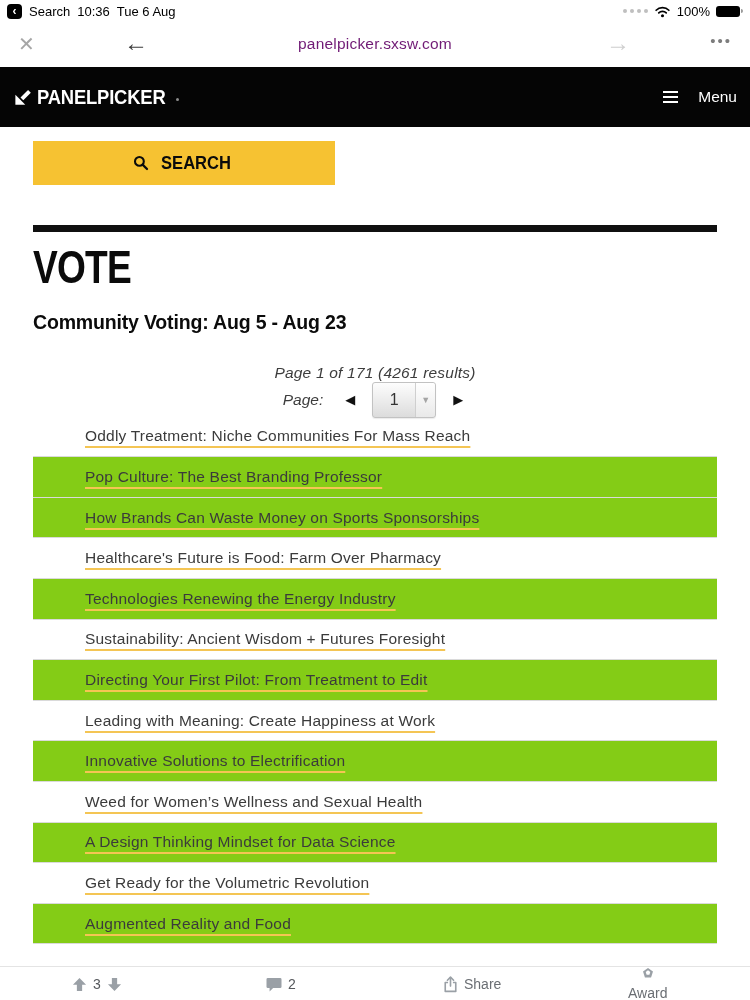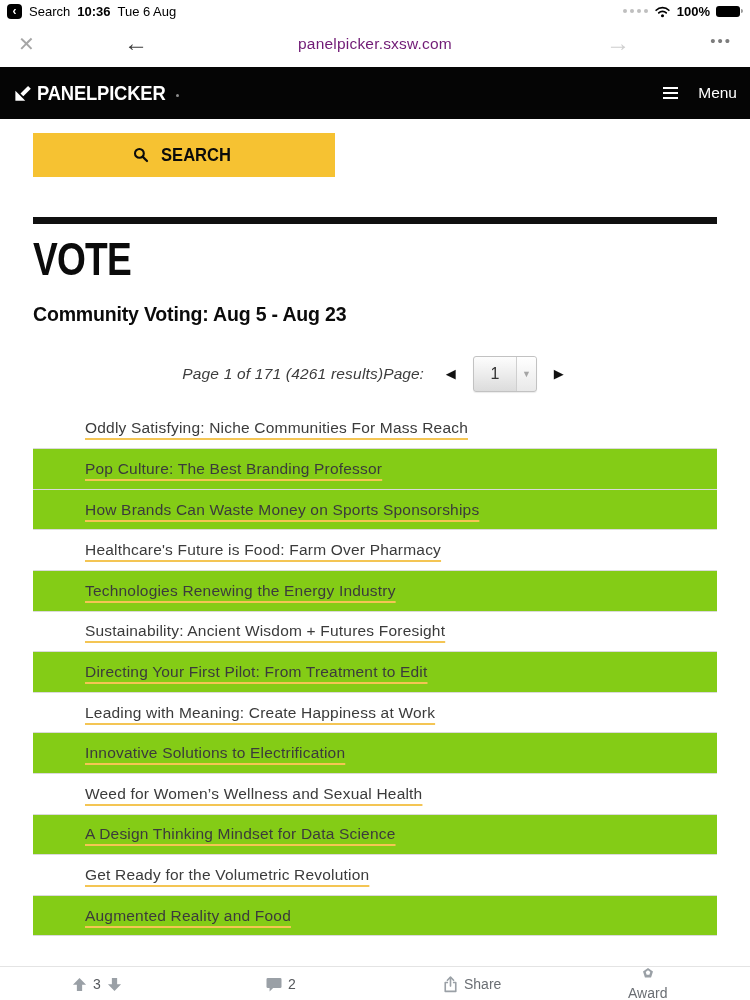--- a/index.html
+++ b/index.html
@@ -4,54 +4,54 @@
 <style>
   * { margin:0; padding:0; box-sizing:border-box; }
   html,body { width:750px; height:1000px; }
   body { font-family:"Liberation Sans", sans-serif; background:#fff; position:relative; overflow:hidden; color:#111; }
 
   
   .status-bar { height:22px; display:flex; justify-content:space-between; align-items:center; padding:0 7px; font-size:13px; background:#fff; }
   .status-left { display:flex; align-items:center; gap:7px; }
   .back-chip { width:15px; height:15px; background:#000; border-radius:4px; color:#fff; display:flex; align-items:center; justify-content:center; font-size:12px; font-weight:700; line-height:1; padding-bottom:1px; }
   .st-text { font-weight:500; color:#000; }
-  .st-time { font-weight:700; }
+  .st-time { font-weight:400; }
   .status-right { display:flex; align-items:center; gap:6px; }
   .cell-dots { display:flex; gap:3px; align-items:center; }
   .cell-dots i { width:4px; height:4px; border-radius:50%; background:#bfbfbf; }
   .battery-body { width:24px; height:11px; background:#000; border-radius:3px; display:inline-block; }
   .battery-nub { width:2px; height:4px; background:#9a9a9a; border-radius:0 2px 2px 0; display:inline-block; margin-left:1px; }
   .battery-wrap { display:flex; align-items:center; }
 
   
   .toolbar { height:45px; position:relative; background:#fff; }
   .toolbar .close-x { position:absolute; left:18px; top:10px; font-size:20px; color:#a6a6a6; }
   .toolbar .back-arrow { position:absolute; left:124px; top:7px; font-size:24px; color:#3a3a3a; font-weight:700; }
   .toolbar .url { position:absolute; left:0; right:0; top:13px; text-align:center; font-size:15.5px; color:#701a75; letter-spacing:.2px; }
   .toolbar .fwd-arrow { position:absolute; left:606px; top:7px; font-size:24px; color:#cfcfcf; }
   .toolbar .more-dots { position:absolute; right:18px; top:10px; font-size:15px; color:#7d7d7d; letter-spacing:2px; }
 
   
-  .site-header { height:52px; background:#050505; display:flex; align-items:center; justify-content:space-between; padding:0 13px; }
+  .site-header { height:60px; background:#050505; display:flex; align-items:center; justify-content:space-between; padding:0 13px; }
   .logo-wrap { display:flex; align-items:center; gap:5px; }
   .logo-text { color:#fff; font-weight:800; font-size:20px; letter-spacing:-.2px; transform:scaleX(.92); transform-origin:left center; display:inline-block; }
   .logo-dot { width:3px; height:3px; background:#8d8d8d; border-radius:50%; align-self:flex-end; margin-bottom:8px; margin-left:-6px; }
   .menu-wrap { display:flex; align-items:center; gap:20px; color:#fff; font-size:15.5px; }
   .hamburger { display:inline-flex; flex-direction:column; gap:3px; }
   .hamburger i { width:15px; height:2px; background:#fff; display:block; }
 
   
   .content { padding:0 33px; }
   .search-btn { margin-top:14px; width:302px; height:44px; background:#F6C232; border:none; display:flex; align-items:center; justify-content:center; gap:9px; cursor:pointer; }
   .search-label { font-weight:800; font-size:18px; color:#0b0b0b; letter-spacing:0; transform:scaleX(.92); display:inline-block; }
   .black-rule { margin-top:40px; height:7px; background:#101010; }
   .vote-title { margin-top:13px; font-size:47px; font-weight:800; color:#0b0b0b; line-height:.95; letter-spacing:-1px; transform:scaleX(.79); transform-origin:left center; display:inline-block; }
   .subtitle { margin-top:20px; font-size:21px; font-weight:800; color:#0b0b0b; letter-spacing:-.2px; transform:scaleX(.93); transform-origin:left center; display:inline-block; }
 
-  .pagination-row { margin-top:30px; height:36px; display:flex; align-items:center; justify-content:center; }
+  .pagination-row { margin-top:30px; height:36px; display:flex; align-items:center; justify-content:space-between;flex-direction:column; }
   .results-summary { font-style:italic; font-size:15.5px; color:#3d3d3d; letter-spacing:.2px; }
   .pager { display:flex; align-items:center; }
   .pager-label { font-style:italic; font-size:15.5px; color:#3d3d3d; margin-right:18px; }
   .tri { font-size:13px; color:#111; line-height:1; padding:4px; cursor:pointer; }
   .page-select { width:64px; height:36px; margin:0 13px; border:1px solid #c2c2c2; border-radius:3px; background:linear-gradient(#fdfdfd,#dcdcdc); display:flex; align-items:stretch; cursor:pointer; box-shadow:0 1px 1px rgba(0,0,0,.08); }
   .page-select .val { flex:1; display:flex; align-items:center; justify-content:center; font-size:16px; color:#333; }
   .page-select .caret-zone { width:20px; border-left:1px solid #cfcfcf; background:linear-gradient(#fff,#e9e9e9); display:flex; align-items:center; justify-content:center; border-radius:0 3px 3px 0; }
   .page-select .caret { font-size:9px; color:#a5a5a5; }
 
   
@@ -149,21 +149,21 @@
         <span class="caret-zone">
             <span class="caret">▼</span>
           </span>
       </span>
       <span class="tri">▶</span>
     </span>
   </div>
 
   <div class="session-list">
       <div class="row">
-        <a class="session-link">Oddly Satisfying: Niche Communities For Mass Reach</a>
+        <a class="session-link">Oddly Treatment: Niche Communities For Mass Reach</a>
       </div>
       <div class="row alt">
         <a class="session-link">Pop Culture: The Best Branding Professor</a>
       </div>
       <div class="row alt">
         <a class="session-link">How Brands Can Waste Money on Sports Sponsorships</a>
       </div>
       <div class="row">
         <a class="session-link">Healthcare's Future is Food: Farm Over Pharmacy</a>
       </div>

